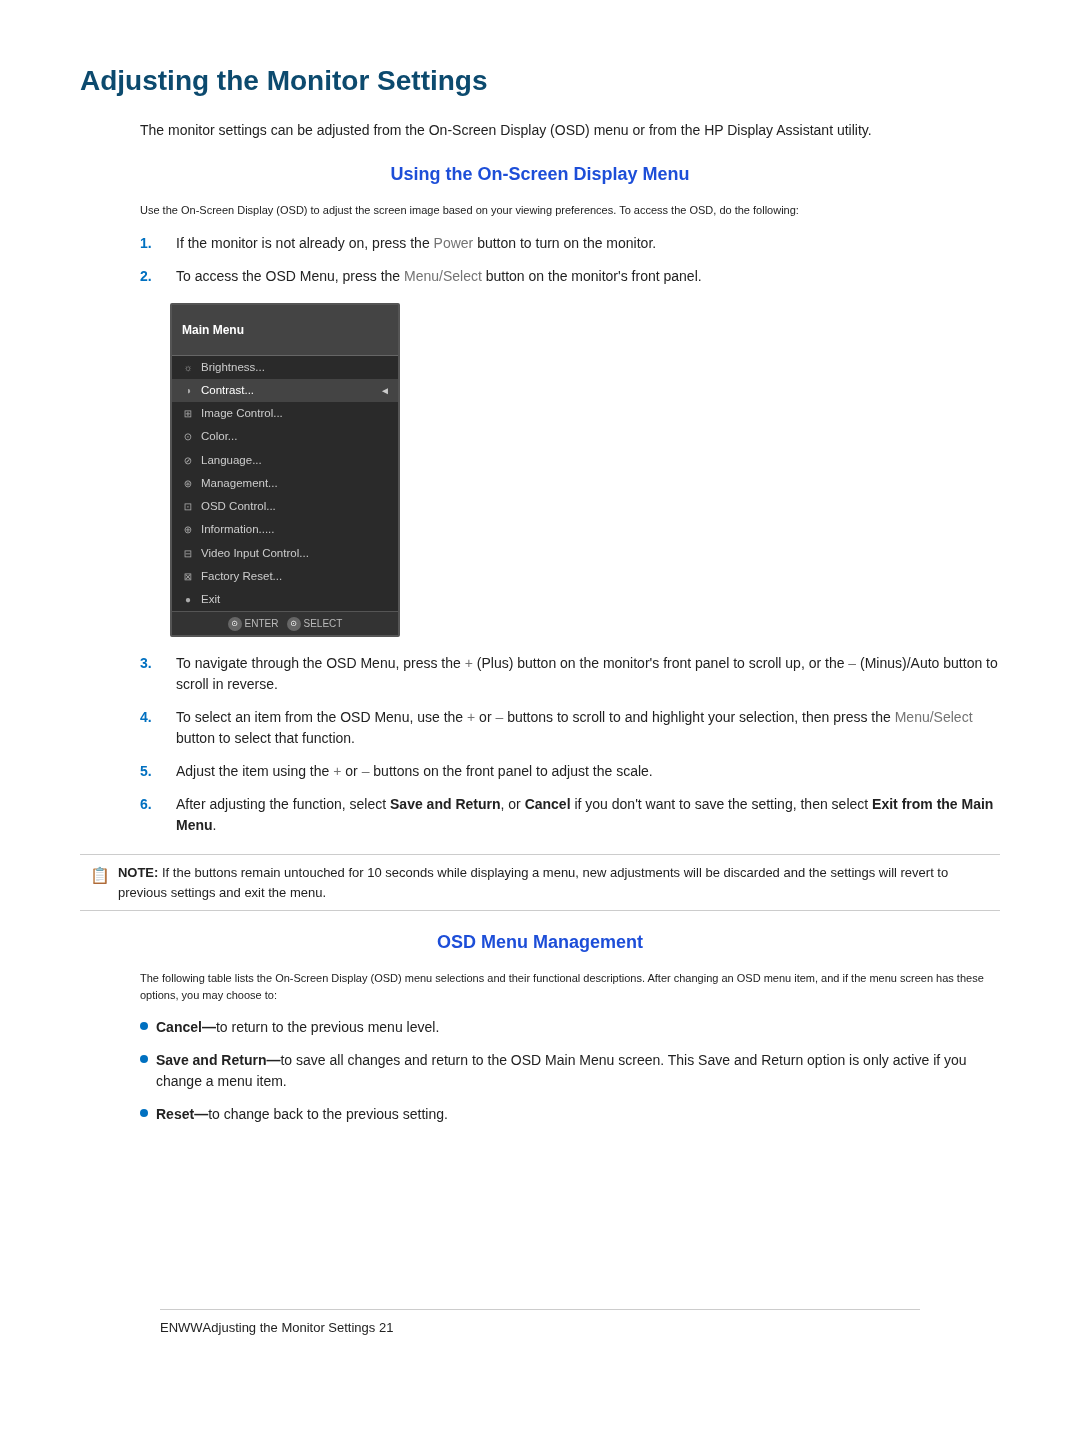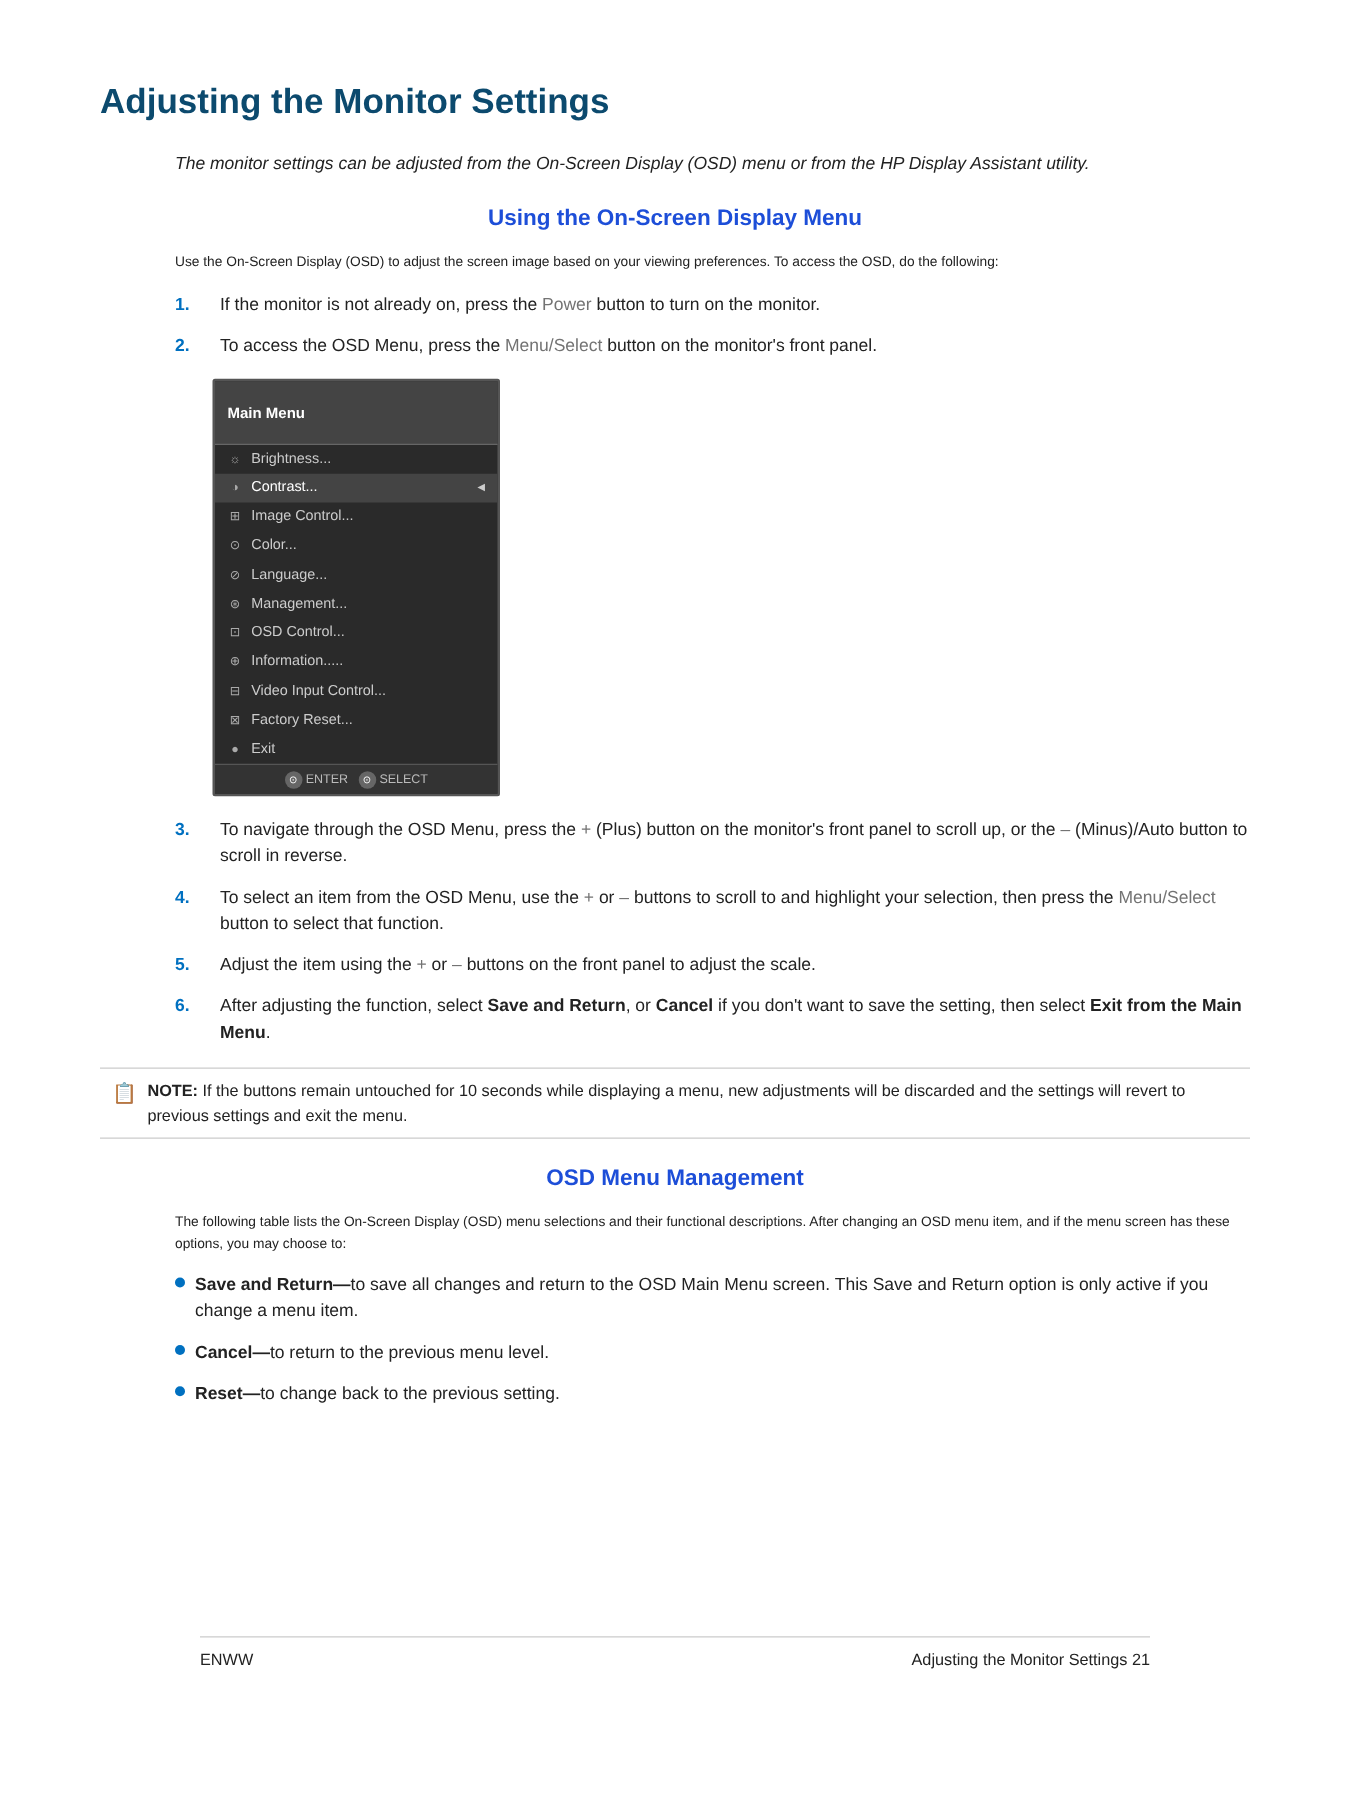--- a/index.html
+++ b/index.html
@@ -17,21 +17,20 @@
       font-size: 28px;
       font-weight: bold;
       color: #0c4a6e;
       margin-bottom: 18px;
       border-bottom: none;
     }
     .intro-text {
       margin-left: 60px;
       margin-bottom: 20px;
       font-size: 14px;
-      font-style: italic;
     }
     .section-heading {
       font-size: 18px;
       font-weight: bold;
       color: #1d4ed8;
       margin-bottom: 14px;
       margin-top: 10px;
       text-align: center;
     }
     .section-body {
@@ -173,21 +172,20 @@
       border-radius: 50%;
       margin-top: 5px;
       flex-shrink: 0;
     }
     .footer-bar {
       position: absolute;
       bottom: 40px;
       left: 80px;
       right: 80px;
       display: flex;
-      justify-content: space-between;
       font-size: 13px;
       color: #222;
       border-top: 1px solid #ccc;
       padding-top: 8px;
     }
     .page-wrapper {
       position: relative;
       min-height: 1317px;
     }
   </style>
@@ -314,25 +312,25 @@
     </span>
   </div>
 
   <h2 class="section-heading">OSD Menu Management</h2>
 
   <p class="section-body">The following table lists the On-Screen Display (OSD) menu selections and their functional descriptions. After changing an OSD menu item, and if the menu screen has these options, you may choose to:</p>
 
   <ul class="bullet-list">
     <li>
       <span class="bullet-dot"></span>
+      <span><strong>Cancel—</strong>to return to the previous menu level.</span>
+    </li>
+    <li>
+      <span class="bullet-dot"></span>
       <span><strong>Save and Return—</strong>to save all changes and return to the OSD Main Menu screen. This Save and Return option is only active if you change a menu item.</span>
-    </li>
-    <li>
-      <span class="bullet-dot"></span>
-      <span><strong>Cancel—</strong>to return to the previous menu level.</span>
     </li>
     <li>
       <span class="bullet-dot"></span>
       <span><strong>Reset—</strong>to change back to the previous setting.</span>
     </li>
   </ul>
 
   <div class="footer-bar">
     <span>ENWW</span>
     <span>Adjusting the Monitor Settings    21</span>

